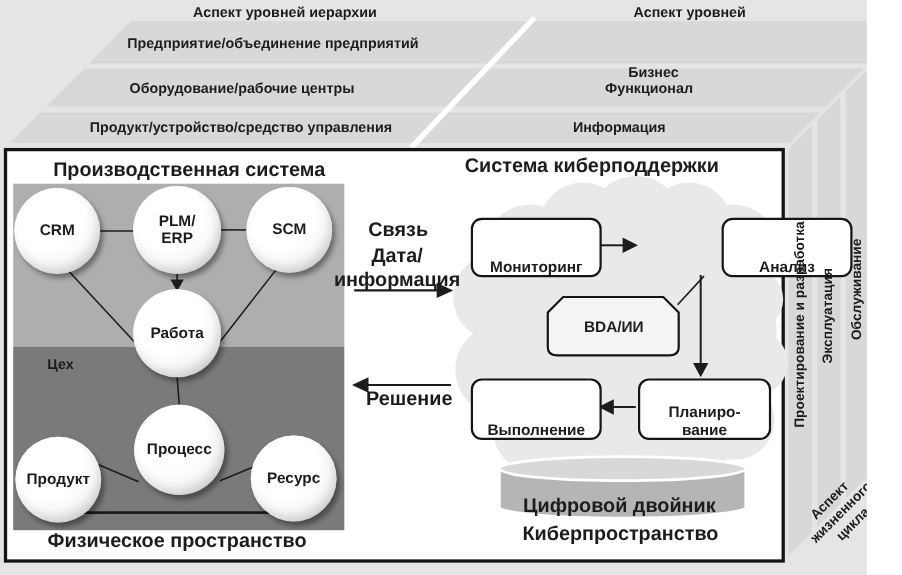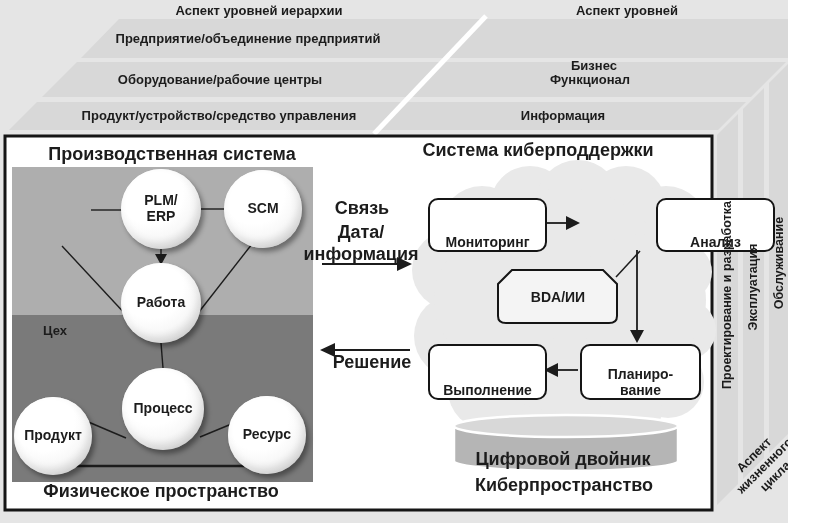--- a/index.html
+++ b/index.html
@@ -110,20 +110,23 @@
   <div class="lbl" style="left:594px; top:39px;margin-top:27px;">Бизнес</div>
   <div class="lbl" style="left:220px; top:80px;">Оборудование/рабочие центры</div>
   <div class="lbl" style="left:590px; top:80px;">Функционал</div>
   <div class="lbl" style="left:219px; top:116px;">Продукт/устройство/средство управления</div>
   <div class="lbl" style="left:563px; top:116px;">Информация</div>
 
   <div class="lbl title" style="left:172px; top:155px;">Производственная система</div>
   <div class="lbl" style="left:55px; top:331px;">Цех</div>
   <div class="lbl title" style="left:161px; top:492px;">Физическое пространство</div>
 
+  <div class="circle" style="left:52px; top:210px; width:78px; height:78px;">
+    <span class="pre">CRM</span>
+    </div>
   <div class="circle" style="left:161px; top:209px; width:80px; height:80px;">
     <span class="pre">PLM/
 ERP</span>
     </div>
   <div class="circle" style="left:263px; top:209px; width:78px; height:78px;">
     <span class="pre">SCM</span>
     </div>
   <div class="circle" style="left:161px; top:303px; width:80px; height:80px;">
     <span class="pre">Работа</span>
     </div>

